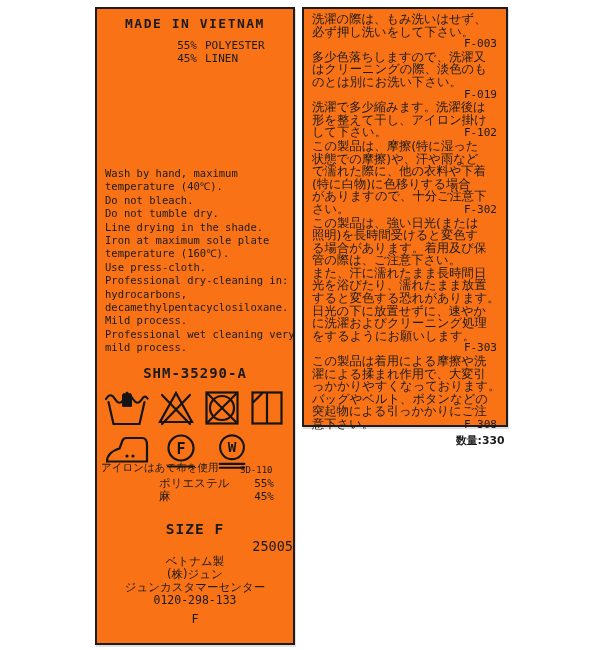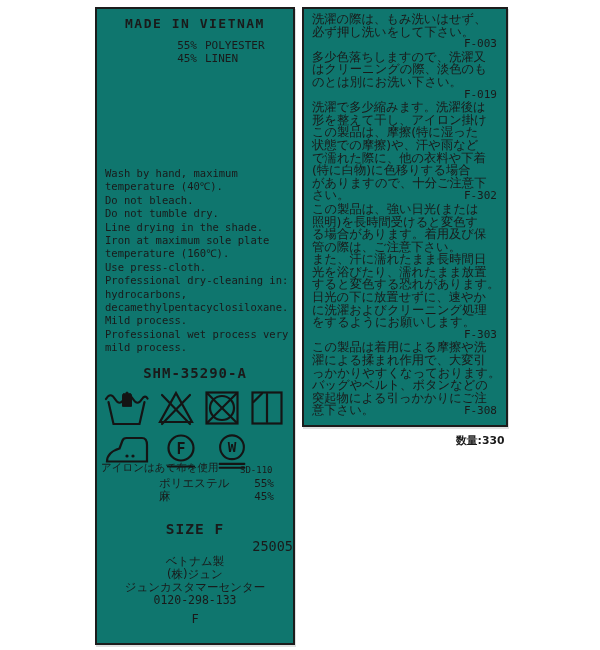--- a/index.html
+++ b/index.html
@@ -7,21 +7,21 @@
     width:600px;height:650px;
     background:#ffffff;
     font-family:"DejaVu Sans","Liberation Sans",sans-serif;
     color:#1a1a1a;
     position:relative;
     overflow:hidden;
   }
   .mono{font-family:"DejaVu Sans Mono","Liberation Mono",monospace;}
   .box{
     position:absolute;
-    background:#0f766e;
+    background:#f97316;
     border:2px solid #1c1c1c;
     box-sizing:border-box;
     box-shadow:1px 2px 0 rgba(0,0,0,0.12);
   }
   
   .left-box{left:95px;top:7px;width:200px;height:638px;}
   .left-box > div{position:absolute;}
   .made-in{
     top:7px;left:0;width:100%;text-align:center;
     font-family:"DejaVu Sans Mono","Liberation Mono",monospace;
@@ -110,21 +110,21 @@
       <div class="care-line">Use press-cloth.</div>
 
       <div class="care-line">Professional dry-cleaning in:</div>
 
       <div class="care-line">hydrocarbons,</div>
 
       <div class="care-line">decamethylpentacyclosiloxane.</div>
 
       <div class="care-line">Mild process.</div>
 
-      <div class="care-line">Professional wet process very</div>
+      <div class="care-line">Professional wet cleaning very</div>
 
       <div class="care-line">mild process.</div>
     </div>
 
   <div class="style-no">SHM-35290-A</div>
 
   <div class="sym-row1">
     <svg class="sym" width="45" height="38" viewBox="0 0 45 38" title="hand-wash-icon">
       <path d="M2,10 C5,5 8,5 11,10 C14,15 17,15 20,10 C23,5 26,5 29,10 C32,15 35,15 38,10 C40,7 42,7 43.5,9.5"></path>
       <path d="M4.5,13 L9.5,35 L35.5,35 L40.5,13"></path>
@@ -232,20 +232,24 @@
     <div class="jp-line">
       <span class="jp-text">洗濯で多少縮みます。洗濯後は</span>
       <span class="jp-code"></span>
     </div>
 
     <div class="jp-line">
       <span class="jp-text">形を整えて干し、アイロン掛け</span>
       <span class="jp-code"></span>
     </div>
 
+    <div class="jp-line">
+      <span class="jp-text">して下さい。</span>
+      <span class="jp-code">F-102</span>
+    </div>
 
     <div class="jp-line">
       <span class="jp-text">この製品は、摩擦(特に湿った</span>
       <span class="jp-code"></span>
     </div>
 
     <div class="jp-line">
       <span class="jp-text">状態での摩擦)や、汗や雨など</span>
       <span class="jp-code"></span>
     </div>

